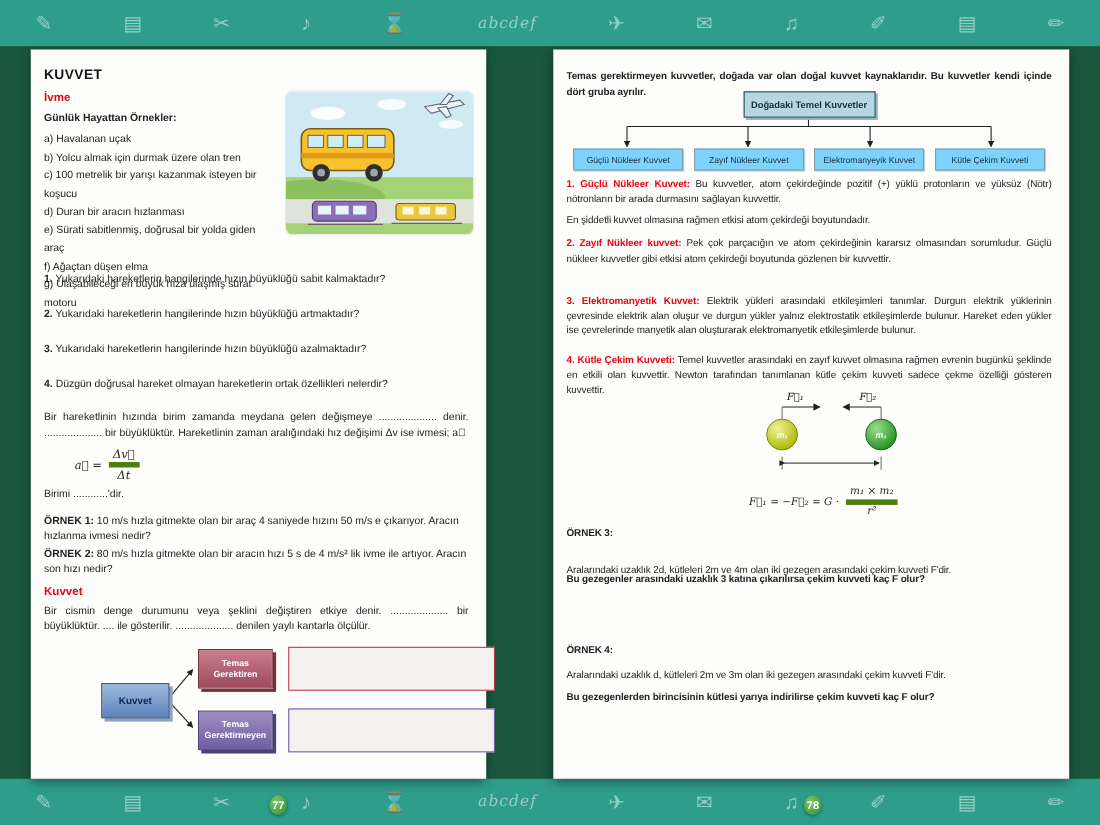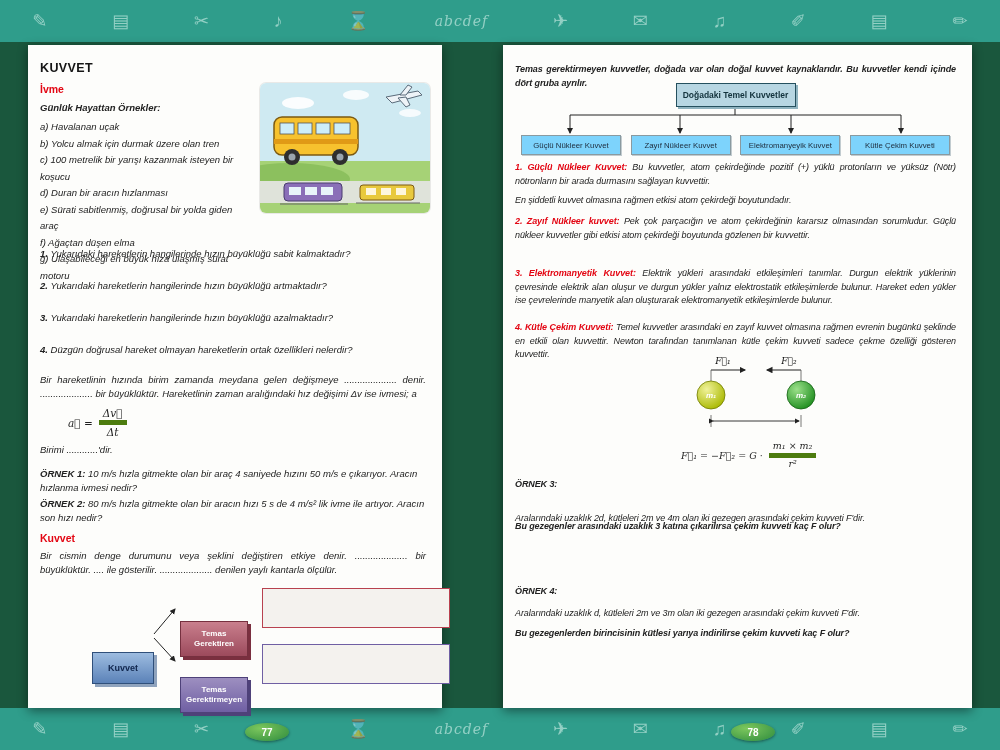--- a/index.html
+++ b/index.html
@@ -12,41 +12,41 @@
   .deco-strip.top{top:0;}
   .deco-strip.bottom{bottom:0;}
   .ic{user-select:none;}
   .ic.script{font-family:"DejaVu Serif",serif;font-style:italic;font-size:14px;letter-spacing:1px;}
   
   .page{position:absolute;top:45px;height:663px;background:#fdfdfb;
         box-shadow:0 3px 10px rgba(0,0,0,.45);z-index:2;}
   .page.left{left:28px;width:414px;}
   .page.right{left:503px;width:469px;}
   .abs{position:absolute;left:12px;right:16px;}
-  p{margin:0;font-style:italic;}
+  p{margin:0;}
   .body-txt{font-size:9.5px;line-height:14px;color:#222;}
   .just{text-align:justify;}
   .bold{font-weight:bold;}
   h1.title{margin:0;font-size:12.5px;font-weight:bold;letter-spacing:.4px;color:#151515;}
   h2.sub{margin:0;font-size:10.5px;font-weight:bold;color:#e30613;}
   .ex{font-size:9.5px;line-height:16.5px;color:#222;}
   .q{font-size:9.5px;color:#222;}
   
   .formula{display:flex;align-items:center;gap:6px;font-size:10.5px;}
   .it{font-style:italic;font-family:"DejaVu Serif",serif;}
   .frac{display:inline-flex;flex-direction:column;align-items:center;line-height:1.15;}
   .frac .num{border-bottom:5px solid #4d7c0f;padding:0 4px 1px;}
   .frac .den{padding-top:1px;}
   
   .illustration{position:absolute;right:12px;top:38px;width:170px;height:130px;border-radius:6px;
                 overflow:hidden;box-shadow:0 0 0 1px rgba(0,0,0,.08);}
   
   .kdiagram{position:absolute;left:12px;right:16px;top:543px;height:100px;}
   .kbox{position:absolute;display:flex;align-items:center;justify-content:center;text-align:center;
-        font-weight:bold;margin-top:31px;}
+        font-weight:bold;}
   .box-kuvvet{left:52px;top:33px;width:60px;height:30px;font-size:9px;color:#10264d;
         background:linear-gradient(180deg,#9dbce0,#5b82b8);border:1px solid #2f4f7a;
         box-shadow:3px 3px 0 #8fa3bd;}
   .box-contact{left:140px;top:2px;width:66px;height:34px;font-size:8px;color:#fff;line-height:1.25;
         background:linear-gradient(180deg,#c97f8d,#9c4a5c);border:1px solid #76303f;
         box-shadow:3px 3px 0 #7a2f3f;}
   .box-noncontact{left:140px;top:58px;width:66px;height:34px;font-size:8px;color:#fff;line-height:1.25;
         background:linear-gradient(180deg,#9d8fc0,#6f5fa3);border:1px solid #4e4179;
         box-shadow:3px 3px 0 #4e4179;}
   .answer-box{position:absolute;left:222px;width:186px;height:38px;background:#f4f2ee;}
@@ -63,21 +63,21 @@
            font-size:8.5px;font-weight:bold;color:#12323c;box-shadow:2px 2px 0 #8fb3bf;}
   .fc-children{position:absolute;bottom:0;left:6px;right:6px;display:flex;justify-content:space-between;}
   .fc-child{width:98px;height:18px;background:#7dd3fc;border:1px solid #8a9aa0;display:flex;
             align-items:center;justify-content:center;font-size:7.8px;color:#203040;
             box-shadow:1px 1px 0 #c2ccd0;}
   .fc-lines{position:absolute;inset:0;pointer-events:none;}
   
   .gravity{position:absolute;left:150px;top:310px;width:240px;}
   .gformula{margin:4px 0 0 28px;font-size:9.5px;}
   
-  .page-badge{position:absolute;bottom:9px;width:44px;height:18px;border-radius:50%;
+  .page-badge{position:absolute;bottom:9px;width:16px;height:18px;border-radius:50%;
               background:radial-gradient(ellipse at 35% 30%,#7cc75d,#2e8b3d);color:#fff;
               font-weight:bold;font-size:10px;display:flex;align-items:center;justify-content:center;
               box-shadow:0 1px 3px rgba(0,0,0,.45);z-index:3;}
   .badge-left{left:245px;}
   .badge-right{left:731px;}
 </style>
 </head>
 <body>
 
 <div class="board">

